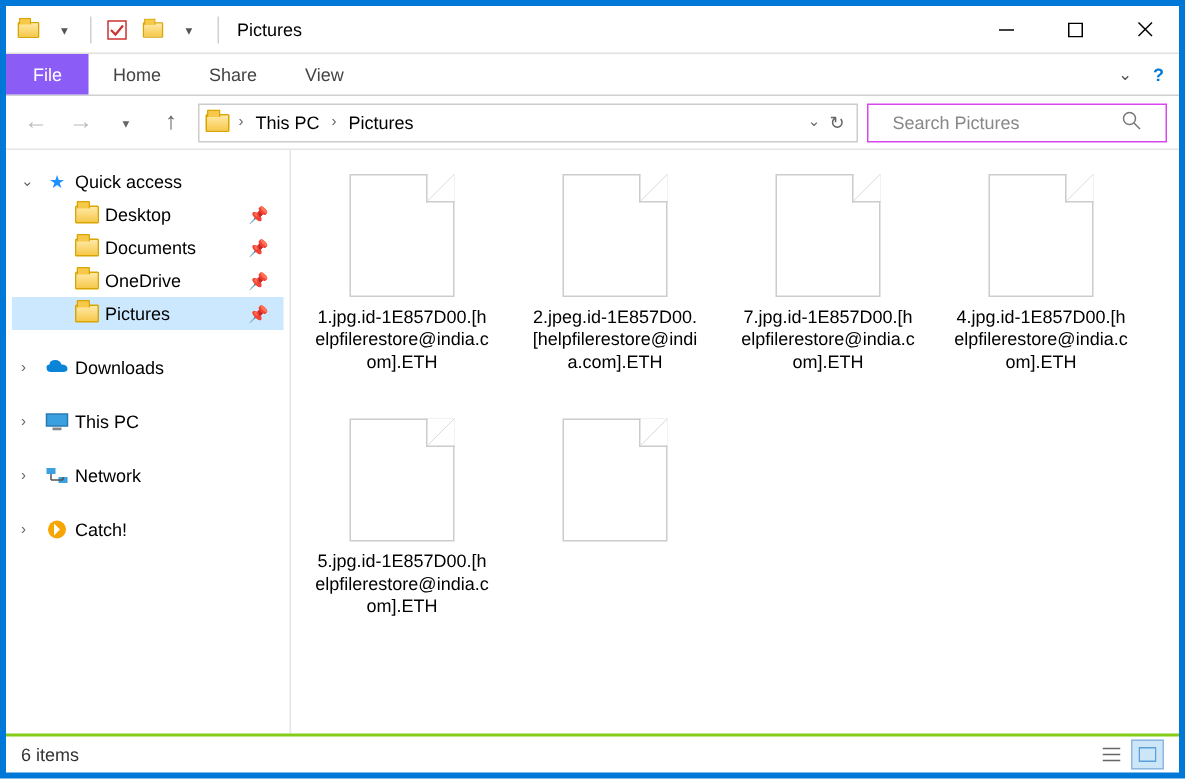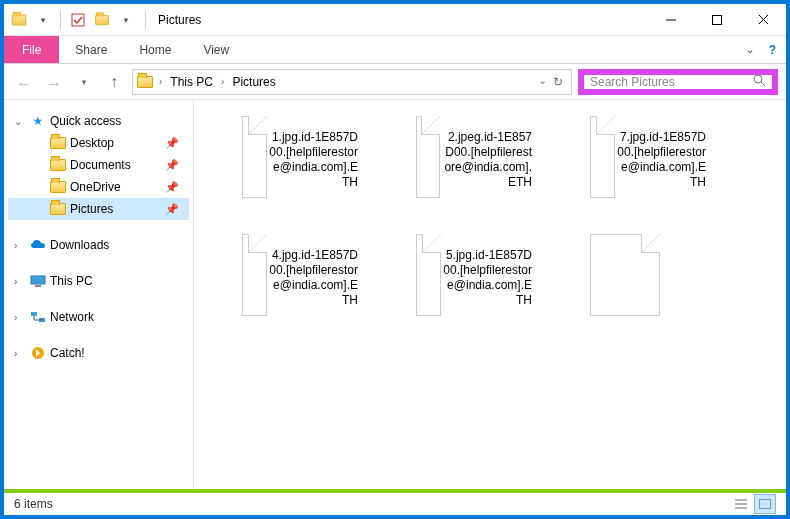--- a/index.html
+++ b/index.html
@@ -7,53 +7,53 @@
 
 .titlebar { height: 32px; display: flex; align-items: center; background: #fff; border-bottom: 1px solid #e0e0e0; }
 .titlebar .qat { display: flex; align-items: center; padding: 0 4px; gap: 2px; }
 .qat-icon { width: 22px; height: 22px; display: flex; align-items: center; justify-content: center; }
 .titlebar .sep { width: 1px; height: 18px; background: #d0d0d0; margin: 0 4px; }
 .titlebar .title { padding-left: 8px; font-size: 12px; color: #000; }
 .titlebar .wcontrols { margin-left: auto; display: flex; }
 .wbtn { width: 46px; height: 30px; display: flex; align-items: center; justify-content: center; font-size: 14px; }
 
 .ribbon-tabs { height: 28px; display: flex; align-items: stretch; border-bottom: 1px solid #d0d0d0; font-size: 12px; }
-.file-tab { background: #ec4899; color: #fff; padding: 0 18px; display: flex; align-items: center; }
+.file-tab { background: #8b5cf6; color: #fff; padding: 0 18px; display: flex; align-items: center; }
 .rtab { padding: 0 16px; display: flex; align-items: center; color: #444; }
 .ribbon-right { margin-left: auto; display: flex; align-items: center; padding-right: 10px; gap: 14px; color: #555; }
 
 .navbar { height: 36px; display: flex; align-items: center; padding: 4px 8px; gap: 6px; border-bottom: 1px solid #e5e5e5; }
 .navbtn { width: 24px; height: 24px; display: flex; align-items: center; justify-content: center; color: #666; }
 .navbtn.disabled { color: #bbb; }
 .addrbar { flex: 1; height: 26px; border: 1px solid #ccc; display: flex; align-items: center; padding: 0 4px; font-size: 12px; gap: 4px; }
 .addrbar .crumb { padding: 0 2px; }
 .addrbar .chev { color: #666; font-size: 10px; padding: 0 2px; }
 .addrbar .tail { margin-left: auto; display: flex; gap: 6px; color: #666; padding-right: 4px; }
-.searchbox { width: 200px; height: 26px; border: 6px solid #d946ef; display: flex; align-items: center; padding: 0 6px; font-size: 12px; color: #888; }
+.searchbox { width: 200px; height: 26px; border: 1px solid #d946ef; display: flex; align-items: center; padding: 0 16px; font-size: 12px; color: #888; }
 .searchbox .sicon { margin-left: auto; }
 
 .body { flex: 1; display: flex; overflow: hidden; }
 .nav { width: 190px; border-right: 1px solid #e5e5e5; padding: 10px 4px; font-size: 12px; overflow: hidden; }
 .tree-item { display: flex; align-items: center; height: 22px; padding-left: 6px; gap: 4px; }
 .tree-item.child { padding-left: 42px; text-align: right; }
 .tree-item.root { padding-left: 6px; }
 .tree-item .exp { width: 12px; color: #666; font-size: 10px; }
 .tree-item .pin { margin-left: auto; color: #888; font-size: 11px; padding-right: 10px; }
 .tree-item.selected { background: #cce8ff; }
 .ticon { width: 16px; height: 16px; display: inline-flex; align-items: center; justify-content: center; }
 .folder-ico { width: 16px; height: 12px; background: linear-gradient(#ffe9a6,#f7c94b); border: 1px solid #d9a500; border-radius: 1px; position: relative; }
 .folder-ico::before { content: ""; position: absolute; top: -4px; left: 0; width: 7px; height: 4px; background: #f7c94b; border: 1px solid #d9a500; border-bottom: none; border-radius: 1px 1px 0 0; }
 
 .content { flex: 1; padding: 16px 8px 0 16px; display: flex; flex-wrap: wrap; align-content: flex-start; gap: 30px 26px; overflow: hidden; position: relative; }
-.fitem { width: 116px; display: flex; flex-direction: row; align-items: center; text-align: right; font-size: 12px; margin-left: 32px; }
+.fitem { width: 116px; display: flex; flex-direction: column; align-items: center; text-align: center; font-size: 12px; }
 .thumb { width: 70px; height: 82px; background: #fff; border: 1px solid #ccc; position: relative; margin-bottom: 6px; }
 .thumb::after { content: ""; position: absolute; right: -1px; top: -1px; width: 18px; height: 18px; background: linear-gradient(135deg, #fff 48%, #ddd 50%, #fff 52%); border-left: 1px solid #ccc; border-bottom: 1px solid #ccc; }
 .fname { line-height: 1.25; word-break: break-all; color: #000; max-height: 62px; overflow: hidden; }
 
-.statusbar { height: 26px; border-top: 4px solid #84cc16; display: flex; align-items: center; padding: 0 10px; font-size: 12px; color: #333; }
+.statusbar { height: 26px; border-top: 2px solid #84cc16; display: flex; align-items: center; padding: 0 10px; font-size: 12px; color: #333; }
 .statusbar .viewbtns { margin-left: auto; display: flex; gap: 2px; }
 .viewbtn { width: 22px; height: 20px; border: 1px solid transparent; display: flex; align-items: center; justify-content: center; font-size: 12px; }
 .viewbtn.active { border-color: #8db7e0; background: #cde6f7; }
 
 .spacer { height: 14px; }
 </style>
 </head>
 <body>
 
 <div class="titlebar">
@@ -91,22 +91,22 @@
       <svg width="11" height="11">
           <line x1="1" y1="1" x2="10" y2="10" stroke="#000" stroke-width="1"></line>
           <line x1="10" y1="1" x2="1" y2="10" stroke="#000" stroke-width="1"></line>
         </svg>
     </div>
   </div>
 </div>
 
 <div class="ribbon-tabs">
   <div class="file-tab">File</div>
+  <div class="rtab">Home</div>
   <div class="rtab">Share</div>
-  <div class="rtab">Home</div>
   <div class="rtab">View</div>
   <div class="ribbon-right">
     <span style="font-size:11px">⌄</span>
     <span style="color:#0078d7;font-weight:bold">?</span>
   </div>
 </div>
 
 <div class="navbar">
   <div class="navbtn disabled">←</div>
   <div class="navbtn disabled">→</div>

